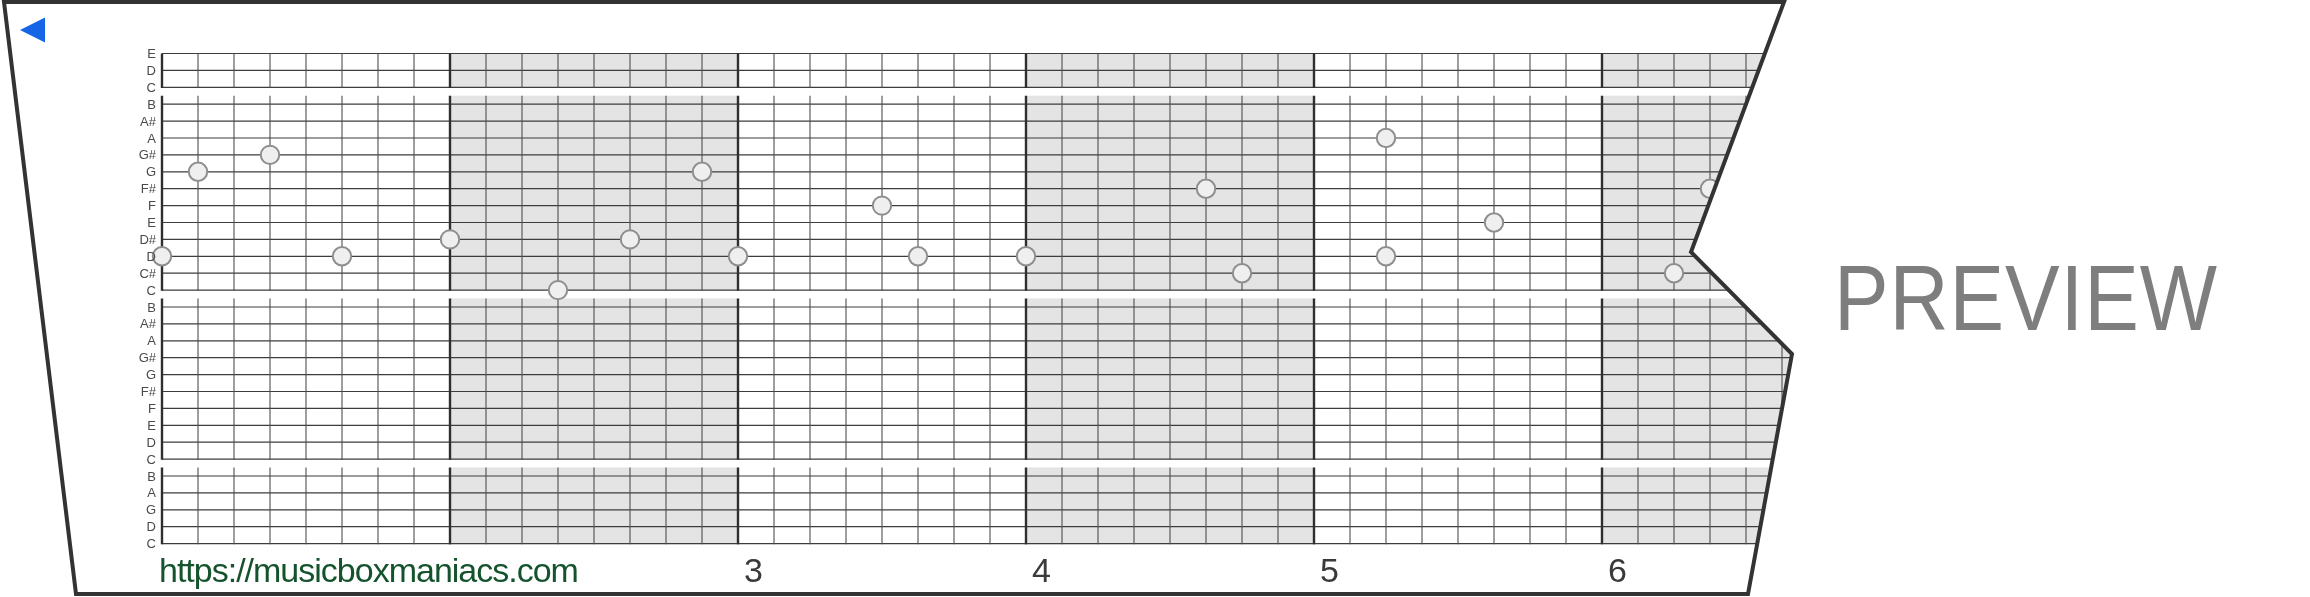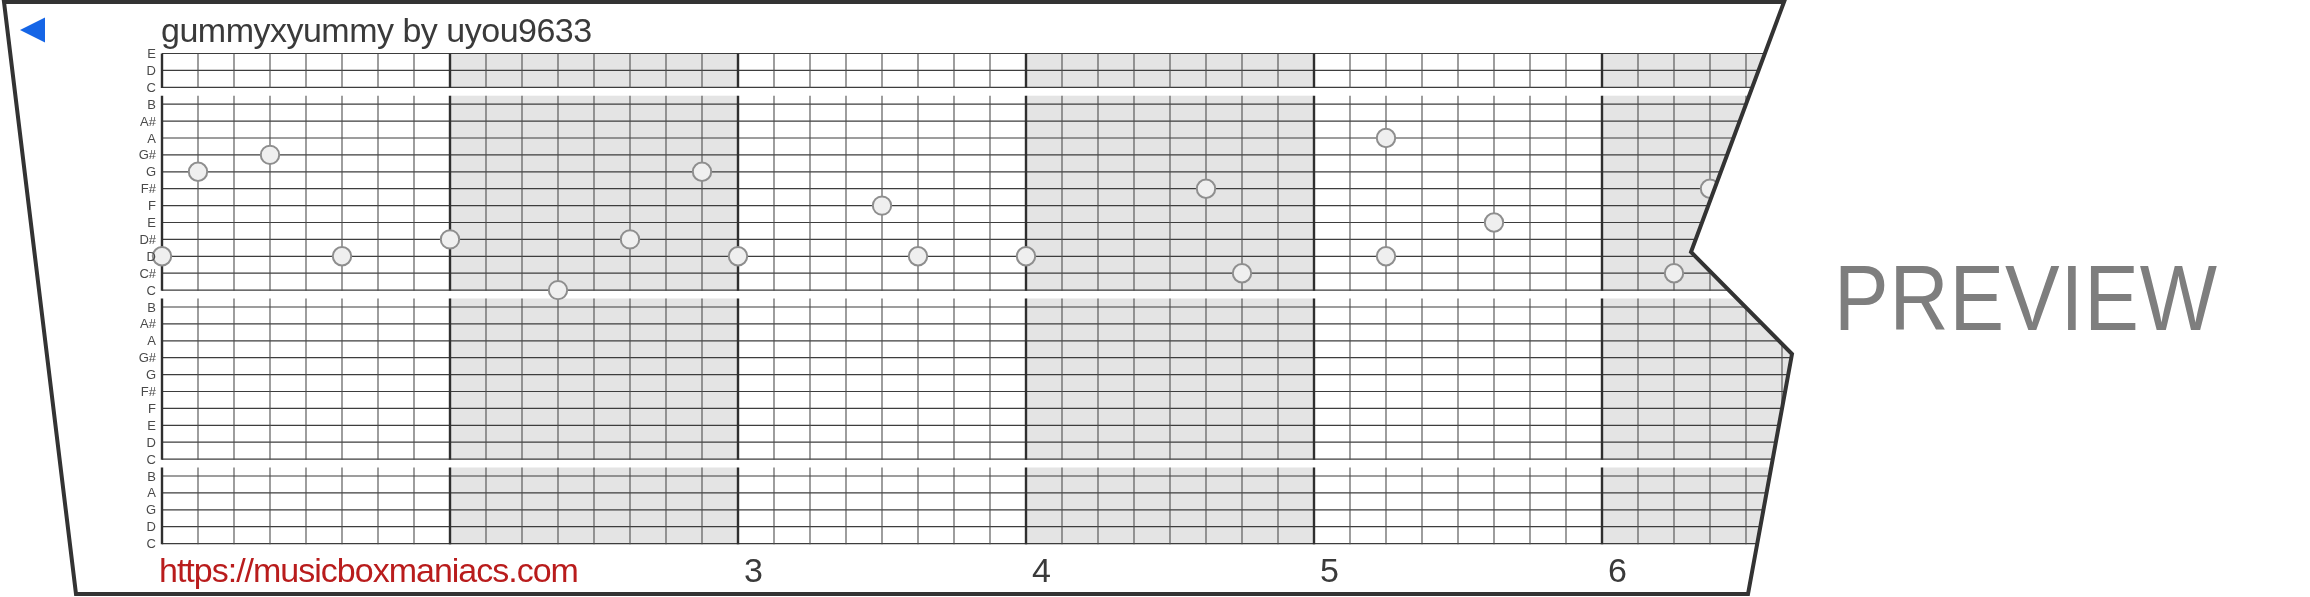--- a/index.html
+++ b/index.html
@@ -2,21 +2,21 @@
 <html><head>
 <meta charset="utf-8">
 <style>
   html,body{margin:0;padding:0;background:#ffffff;}
   #stage{position:relative;width:2310px;height:597px;background:#ffffff;overflow:hidden;
          font-family:"Liberation Sans", sans-serif;}
   #strip-svg{position:absolute;left:0;top:0;}
   .title{position:absolute;left:161px;top:11px;font-size:34px;letter-spacing:-0.5px;
          color:#3a3a3a;white-space:nowrap;}
   .url{position:absolute;left:159px;top:551px;font-size:34px;letter-spacing:-1px;
-       color:#b91c1c;white-space:nowrap;}
+       color:#14532d;white-space:nowrap;}
   .measure-num{position:absolute;top:551px;font-size:34px;color:#3a3a3a;
                transform:translateX(-50%);}
   .preview{position:absolute;left:1834px;top:246px;font-size:92px;color:#7e7e7e;
            letter-spacing:1px;transform:scaleX(0.89);transform-origin:left top;
            white-space:nowrap;}
   .back-btn{position:absolute;left:0;top:0;width:60px;height:60px;cursor:pointer;}
 </style>
 </head>
 <body>
 
@@ -309,21 +309,20 @@
       <text x="156" y="514.3" text-anchor="end" font-size="13" fill="#4a4a4a" font-family="&quot;Liberation Sans&quot;, sans-serif">G</text>
       <text x="156" y="531.1999999999999" text-anchor="end" font-size="13" fill="#4a4a4a" font-family="&quot;Liberation Sans&quot;, sans-serif">D</text>
       <text x="156" y="548.0999999999999" text-anchor="end" font-size="13" fill="#4a4a4a" font-family="&quot;Liberation Sans&quot;, sans-serif">C</text>
       <polygon points="4,2 1784,2 1691,252 1792,354 1748,594 76,594" fill="none" stroke="#333333" stroke-width="4" stroke-linejoin="miter"></polygon>
     </svg>
 
   <svg class="back-btn" width="60" height="60">
     <polygon points="20,30 45,17.5 45,42.5" fill="#1565e6"></polygon>
   </svg>
 
-  <div class="title">gummyxyummy by uyou9633</div>
 
   <div class="url">https://musicboxmaniacs.com</div>
 
   <div id="measure-layer">
       <span class="measure-num" style="left: 753.5px;">3</span>
       <span class="measure-num" style="left: 1041.5px;">4</span>
       <span class="measure-num" style="left: 1329.5px;">5</span>
       <span class="measure-num" style="left: 1617.5px;">6</span>
     </div>
 

